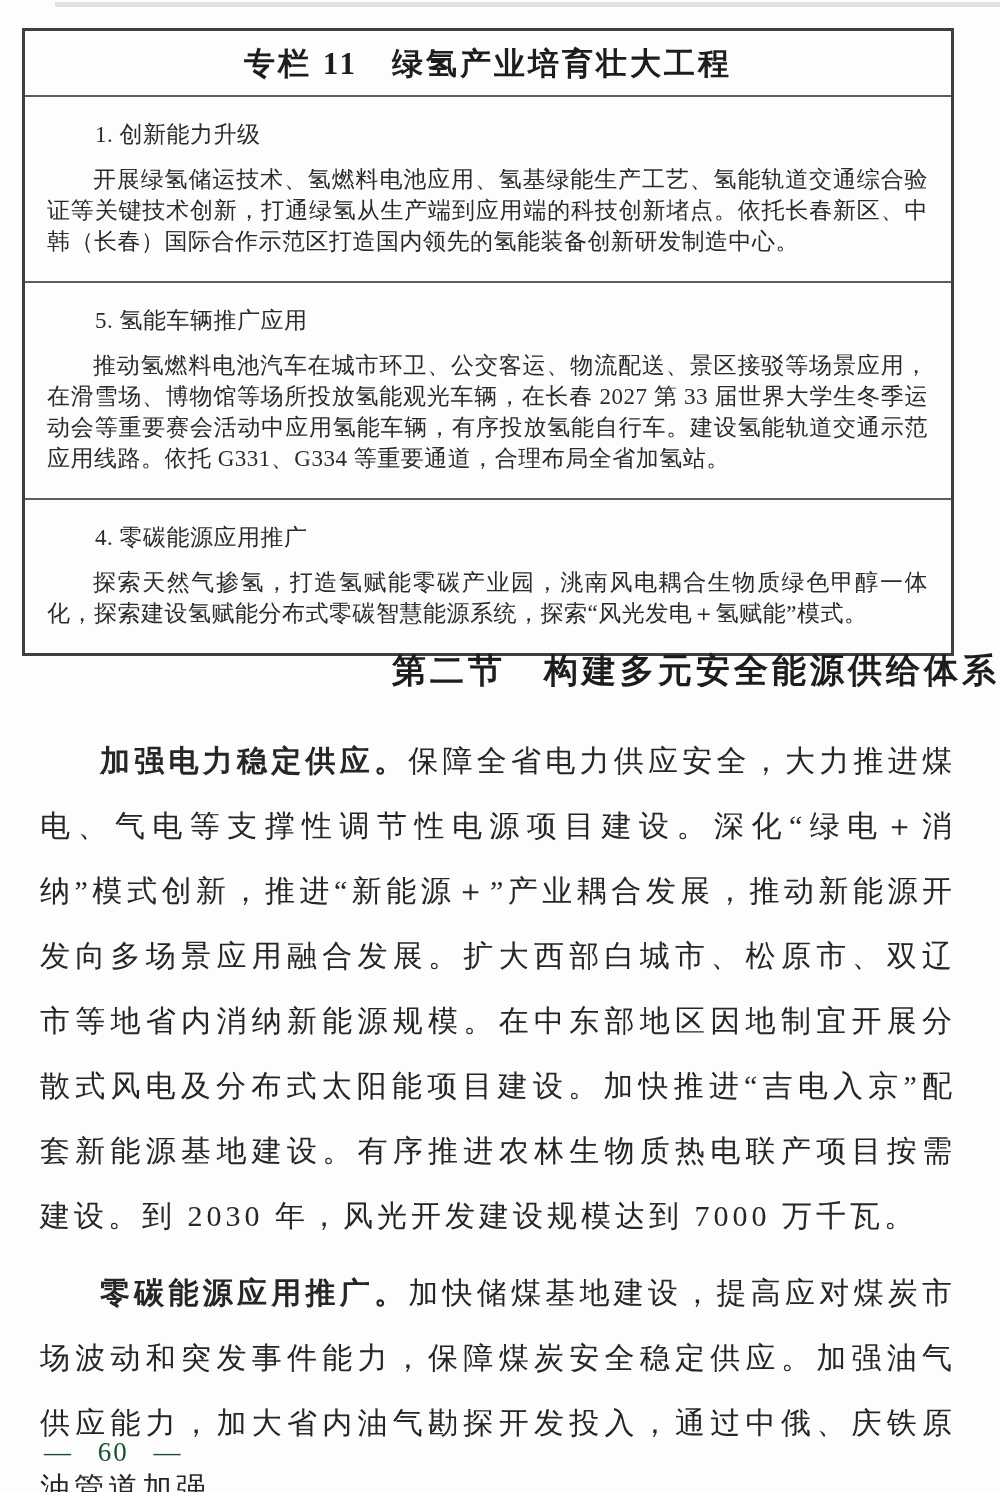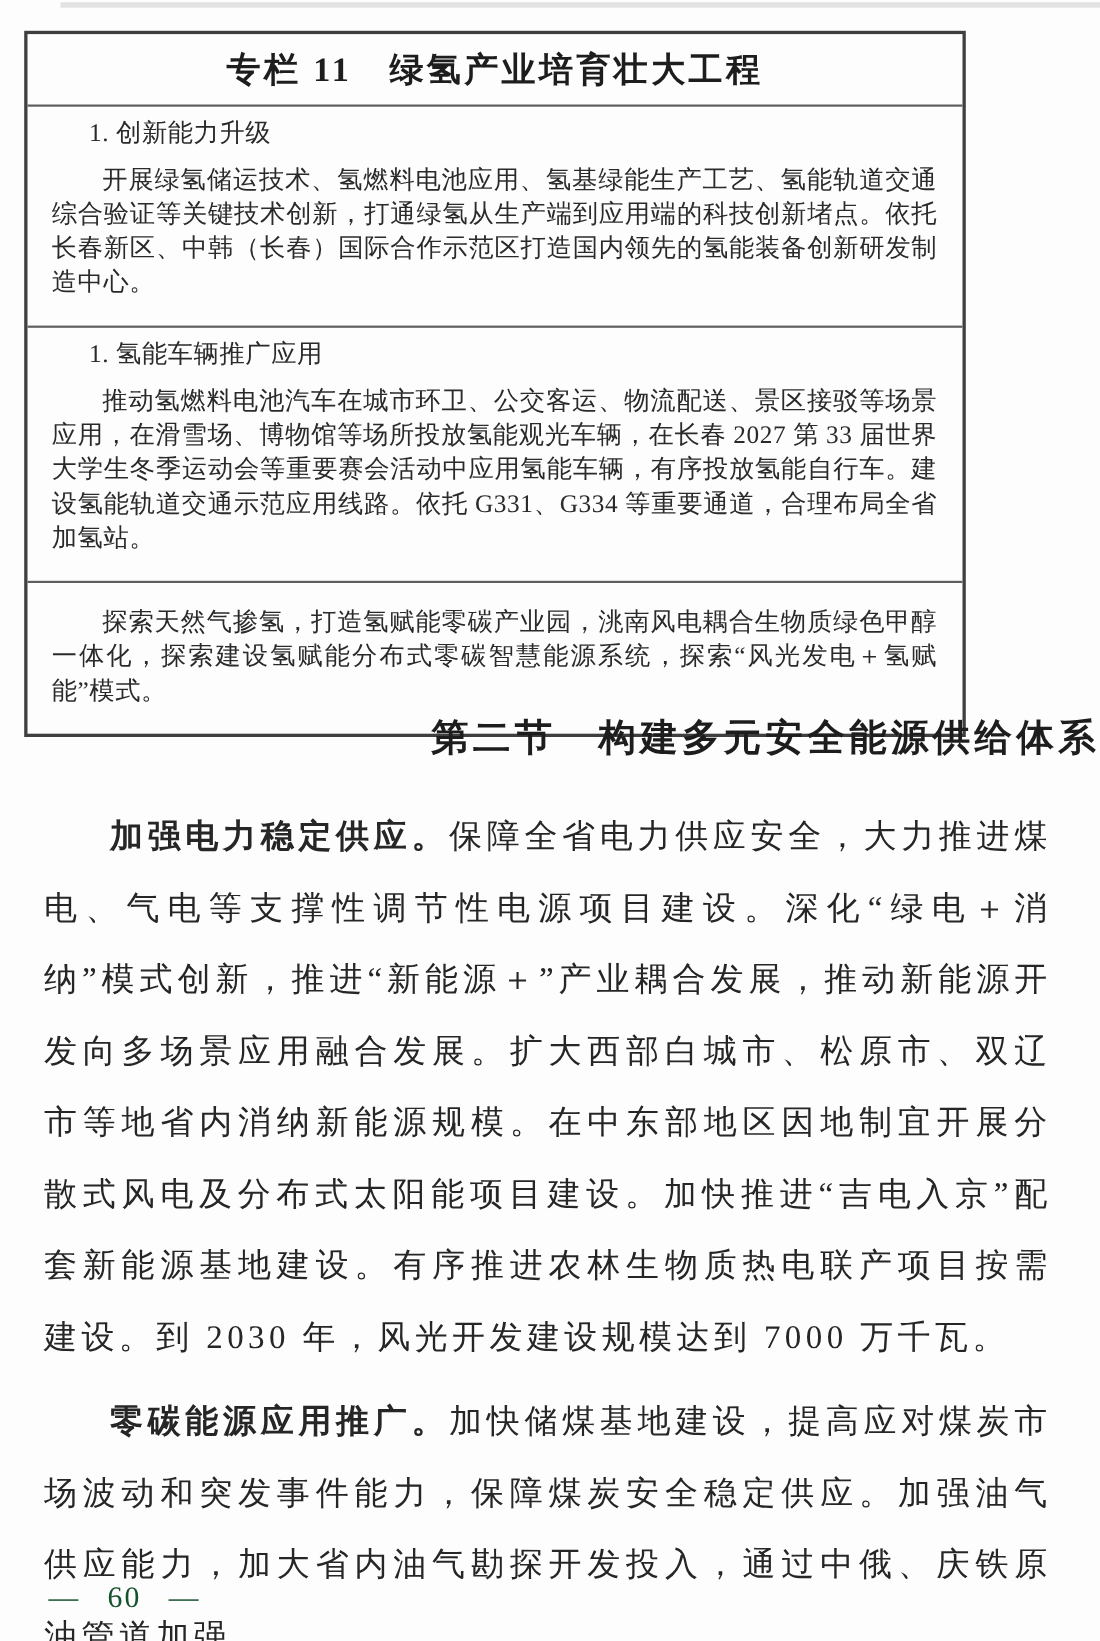--- a/index.html
+++ b/index.html
@@ -24,21 +24,21 @@
     left: 55px;
     width: 945px;
     height: 5px;
     background: #e2e2e2;
   }
   
   .panel {
     position: absolute;
     left: 22px;
     top: 28px;
-    width: 856px;
+    width: 932px;
     border: 3px solid #3f3f3f;
     background: #fdfdfd;
     box-sizing: border-box;
   }
   .panel-title {
     text-align: center;
     font-weight: bold;
     font-size: 31px;
     letter-spacing: 3px;
     padding: 12px 0 10px 0;
@@ -48,21 +48,21 @@
     border-top: 2px solid #5e5e5e;
     padding: 8px 11px 12px 10px;
     font-size: 23px;
     line-height: 31px;
     letter-spacing: 0.5px;
     text-align: justify;
     color: #2a2a2a;
   }
   .sec-heading {
     text-indent: 2em;
-    margin: 0;
+    margin: 14px;
   }
   .sec-body {
     text-indent: 2em;
     margin: 12px;
   }
   
   .section-title {
     position: absolute;
     top: 648px;
     left: 0;
@@ -114,25 +114,26 @@
   <div class="panel">
     <div class="panel-title">专栏 11　绿氢产业培育壮大工程</div>
 
     <div class="panel-section">
       <p class="sec-heading">1. 创新能力升级</p>
       <p class="sec-body">开展绿氢储运技术、氢燃料电池应用、氢基绿能生产工艺、氢能轨道交通综合验证等关键技术创新，打通绿氢从生产端到应用端的科技创新堵点。依托长春新区、中韩（长春）国际合作示范区打造国内领先的氢能装备创新研发制造中心。</p>
     </div>
 
 
     <div class="panel-section">
-      <p class="sec-heading">1. 氢能车辆推广应用</p>
+      <p class="sec-heading">5. 氢能车辆推广应用</p>
       <p class="sec-body">推动氢燃料电池汽车在城市环卫、公交客运、物流配送、景区接驳等场景应用，在滑雪场、博物馆等场所投放氢能观光车辆，在长春 2027 第 33 届世界大学生冬季运动会等重要赛会活动中应用氢能车辆，有序投放氢能自行车。建设氢能轨道交通示范应用线路。依托 G331、G334 等重要通道，合理布局全省加氢站。</p>
     </div>
 
     <div class="panel-section">
+      <p class="sec-heading">4. 零碳能源应用推广</p>
       <p class="sec-body">探索天然气掺氢，打造氢赋能零碳产业园，洮南风电耦合生物质绿色甲醇一体化，探索建设氢赋能分布式零碳智慧能源系统，探索“风光发电＋氢赋能”模式。</p>
     </div>
   </div>
 
   <h2 class="section-title">第二节　构建多元安全能源供给体系</h2>
 
   <div class="main-text">
     <p class="body-para"><span class="lead">加强电力稳定供应。</span><span>保障全省电力供应安全，大力推进煤电、气电等支撑性调节性电源项目建设。深化“绿电＋消纳”模式创新，推进“新能源＋”产业耦合发展，推动新能源开发向多场景应用融合发展。扩大西部白城市、松原市、双辽市等地省内消纳新能源规模。在中东部地区因地制宜开展分散式风电及分布式太阳能项目建设。加快推进“吉电入京”配套新能源基地建设。有序推进农林生物质热电联产项目按需建设。到 2030 年，风光开发建设规模达到 7000 万千瓦。</span></p>
     <p class="body-para"><span class="lead">零碳能源应用推广。</span><span>加快储煤基地建设，提高应对煤炭市场波动和突发事件能力，保障煤炭安全稳定供应。加强油气供应能力，加大省内油气勘探开发投入，通过中俄、庆铁原油管道加强</span></p>
   </div>

